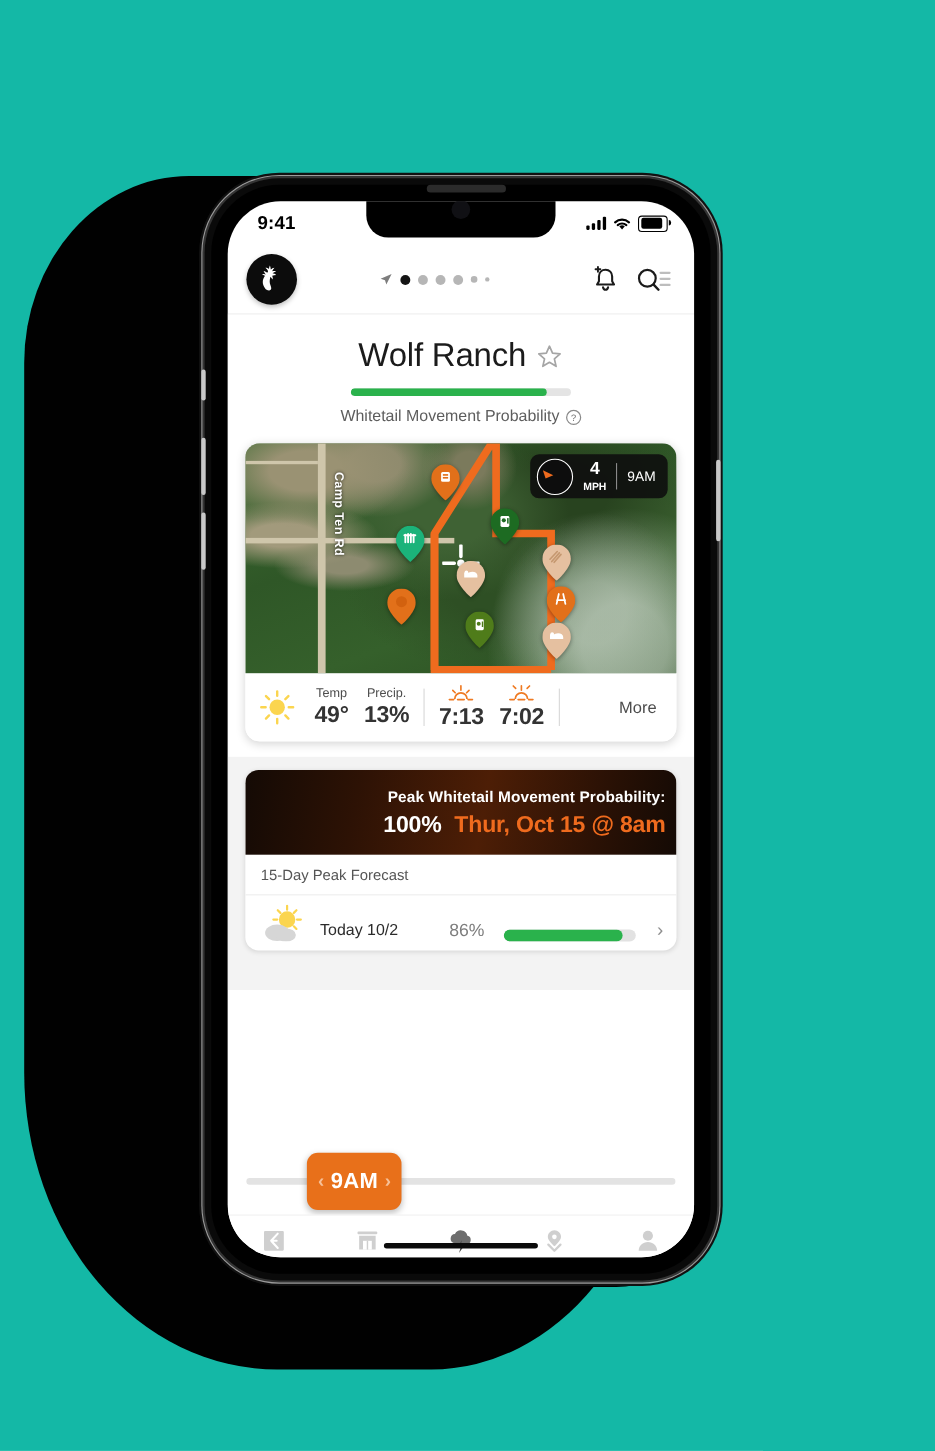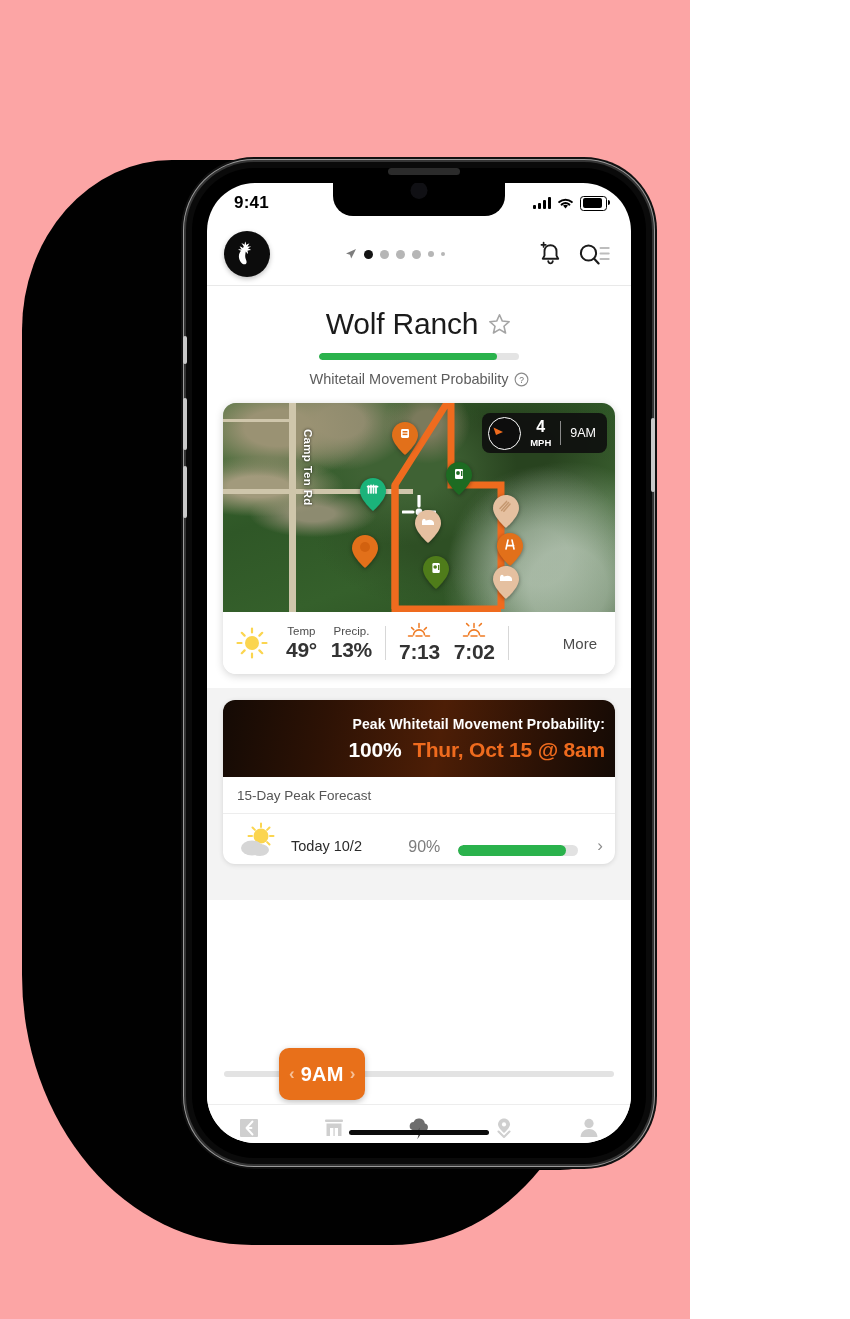--- a/index.html
+++ b/index.html
@@ -1,17 +1,17 @@
 <!DOCTYPE html>
 <html><head>
 <meta charset="utf-8">
 <style>
   html,body{margin:0;padding:0;background:#ffffff;}
   body{width:850px;height:1319px;overflow:hidden;font-family:"Liberation Sans",sans-serif;}
-  .stage{position:relative;width:690px;height:1319px;background:#fca5a5;}
+  .stage{position:relative;width:850px;height:1319px;background:#14b8a6;}
 
   
   .shadowShape{position:absolute;left:22px;top:160px;width:580px;height:1085px;
     background:#010101;border-radius:150px 170px 210px 230px / 170px 150px 260px 270px;
     transform:rotate(0deg);}
   .shadowShape2{position:absolute;left:180px;top:160px;width:470px;height:1010px;
     background:#010101;border-radius:90px;}
 
   
   .phone{position:absolute;left:186px;top:162px;width:466px;height:1002px;
@@ -404,21 +404,21 @@
                   <path d="M24 1.5v3.5M24 23v3.5M11.5 14h3.5M33 14h3.5M15.5 5.5l2.4 2.4M30.1 20.1l2.4 2.4M32.5 5.5l-2.4 2.4M17.9 20.1l-2.4 2.4"></path>
                 </g>
                 <ellipse cx="15" cy="26" rx="11" ry="7.5" fill="#d6d6d6"></ellipse>
                 <ellipse cx="23" cy="28" rx="9" ry="6" fill="#d6d6d6"></ellipse>
               </svg>
             </div>
             <div class="fcTxt">
               <div class="fcDay">Today 10/2</div>
               <div class="fcSub"></div>
             </div>
-            <div class="fcPct">90%</div>
+            <div class="fcPct">86%</div>
             <div class="fcBar">
               <i style="width:90%"></i>
             </div>
             <div class="fcChev">›</div>
           </div>
         </div>
       </div>
 
       <div class="sliderWrap">
         <div class="track"></div>

